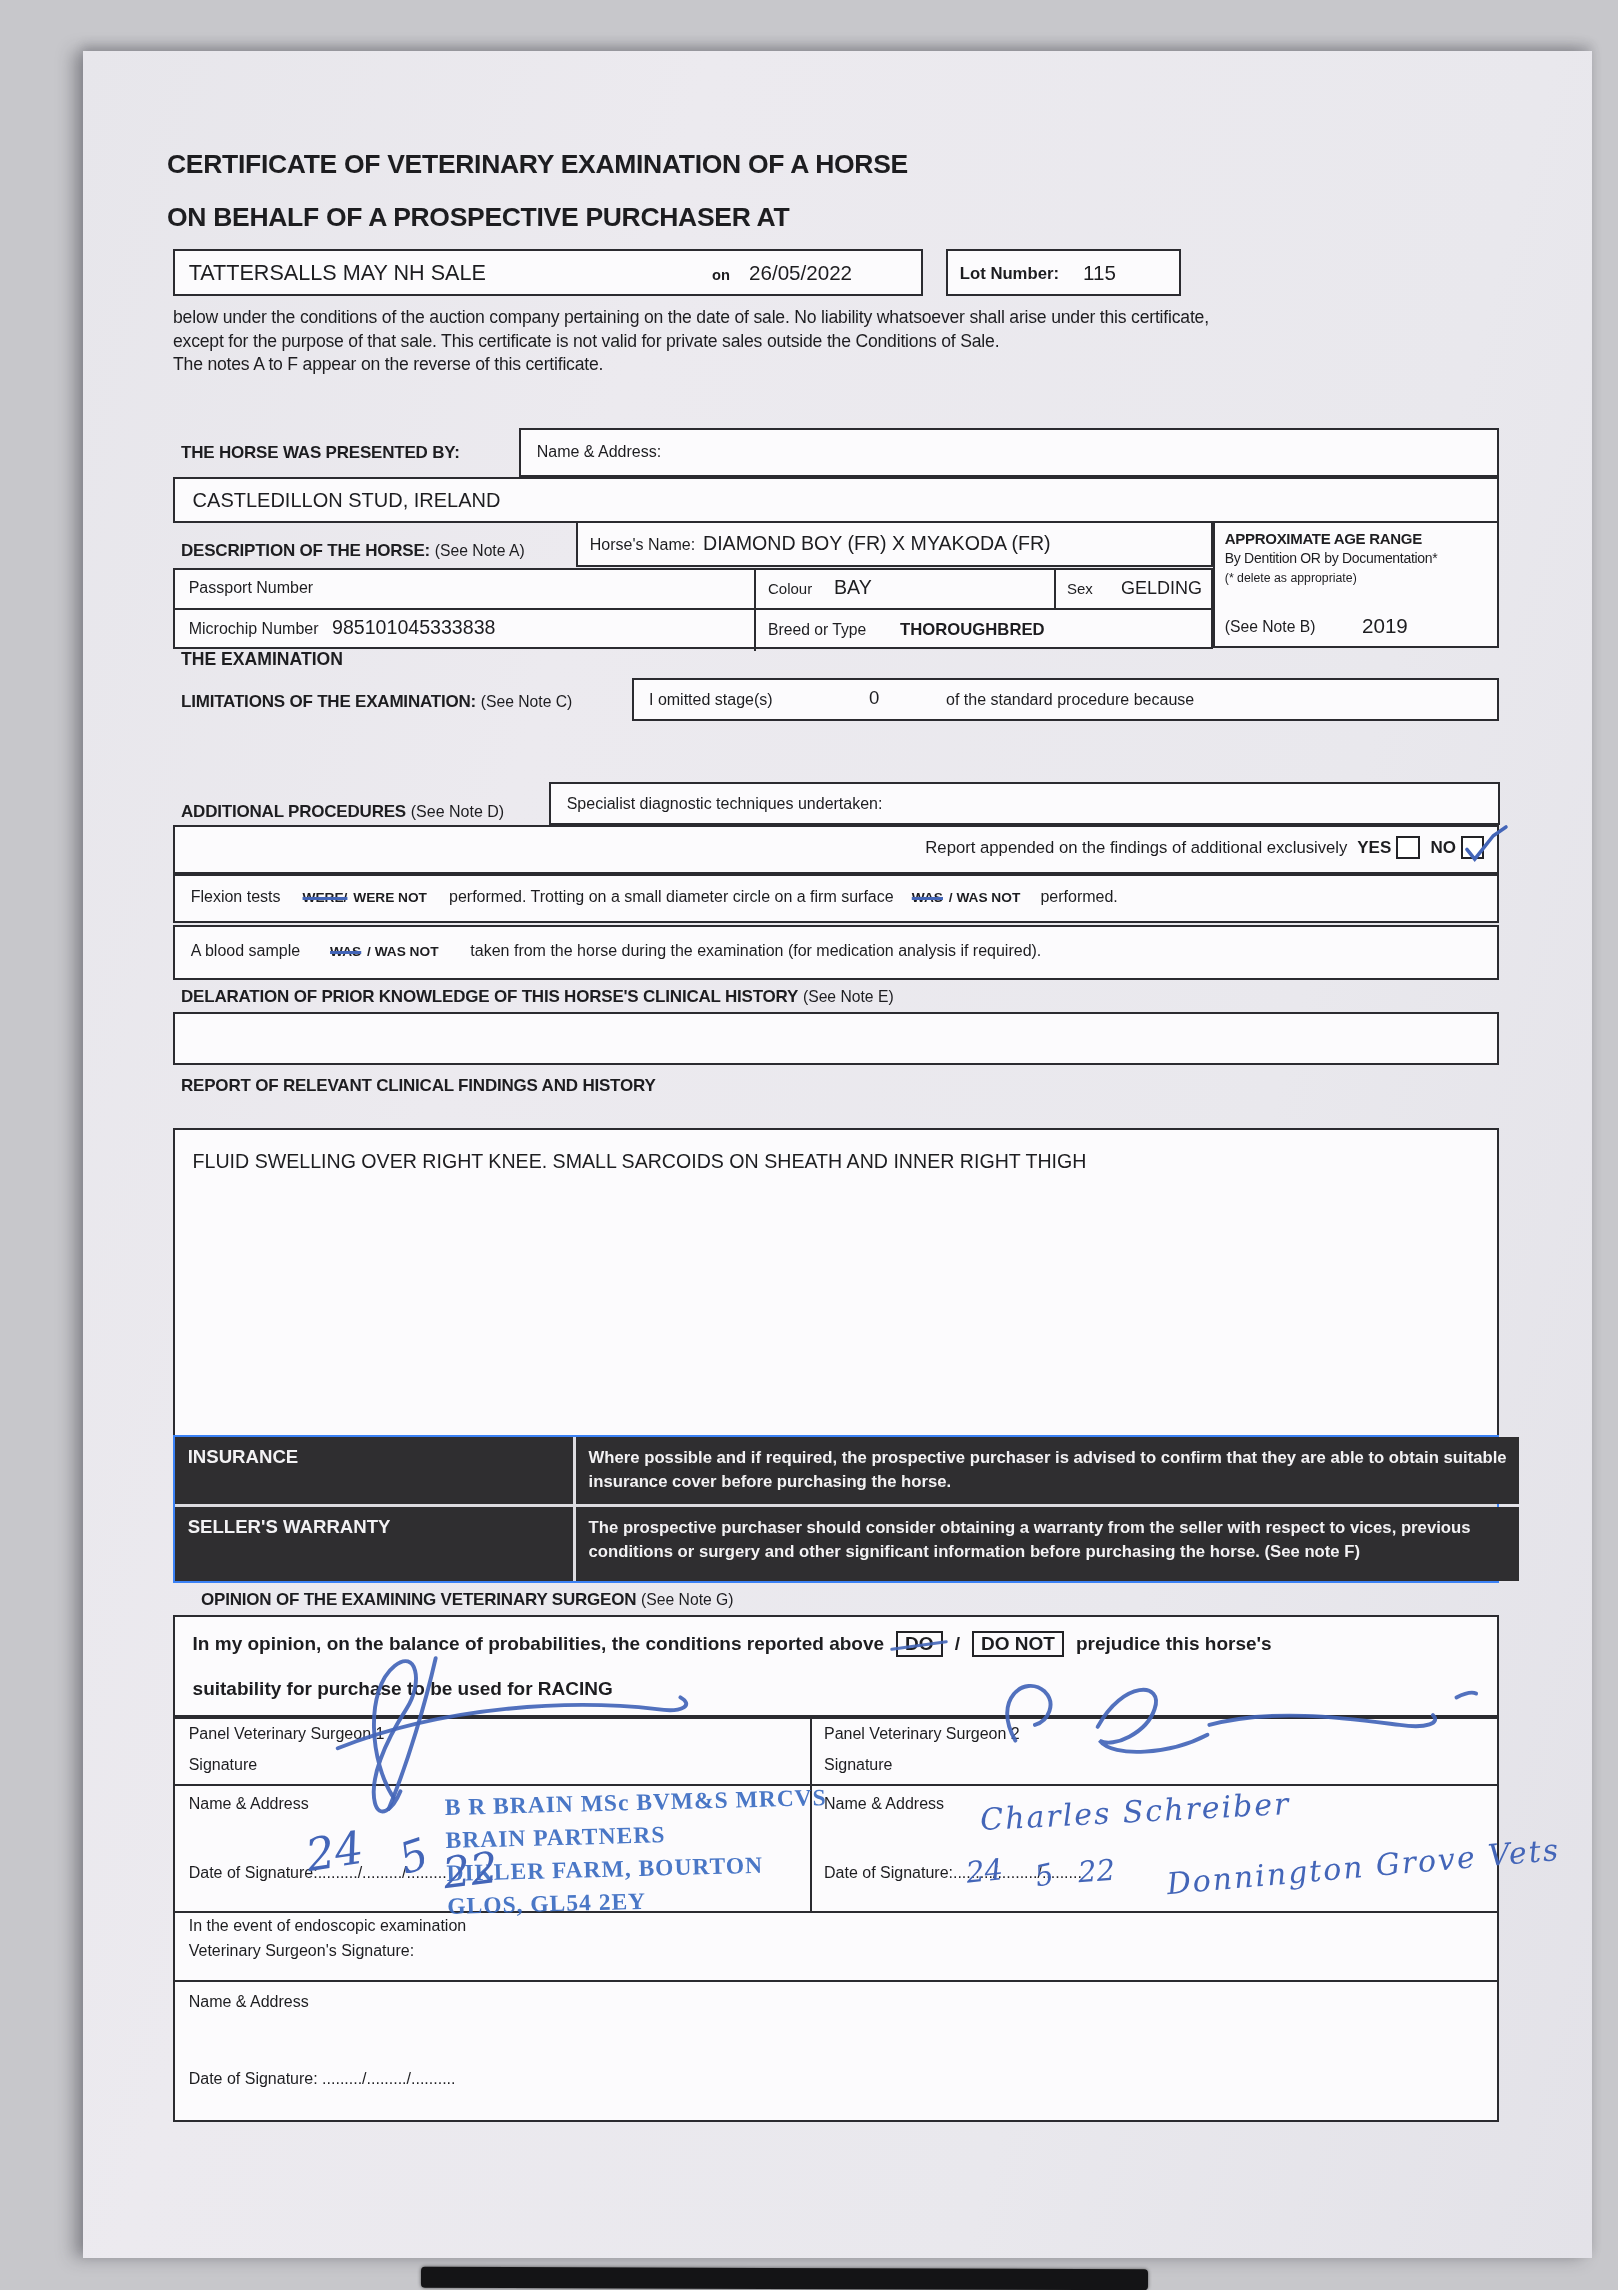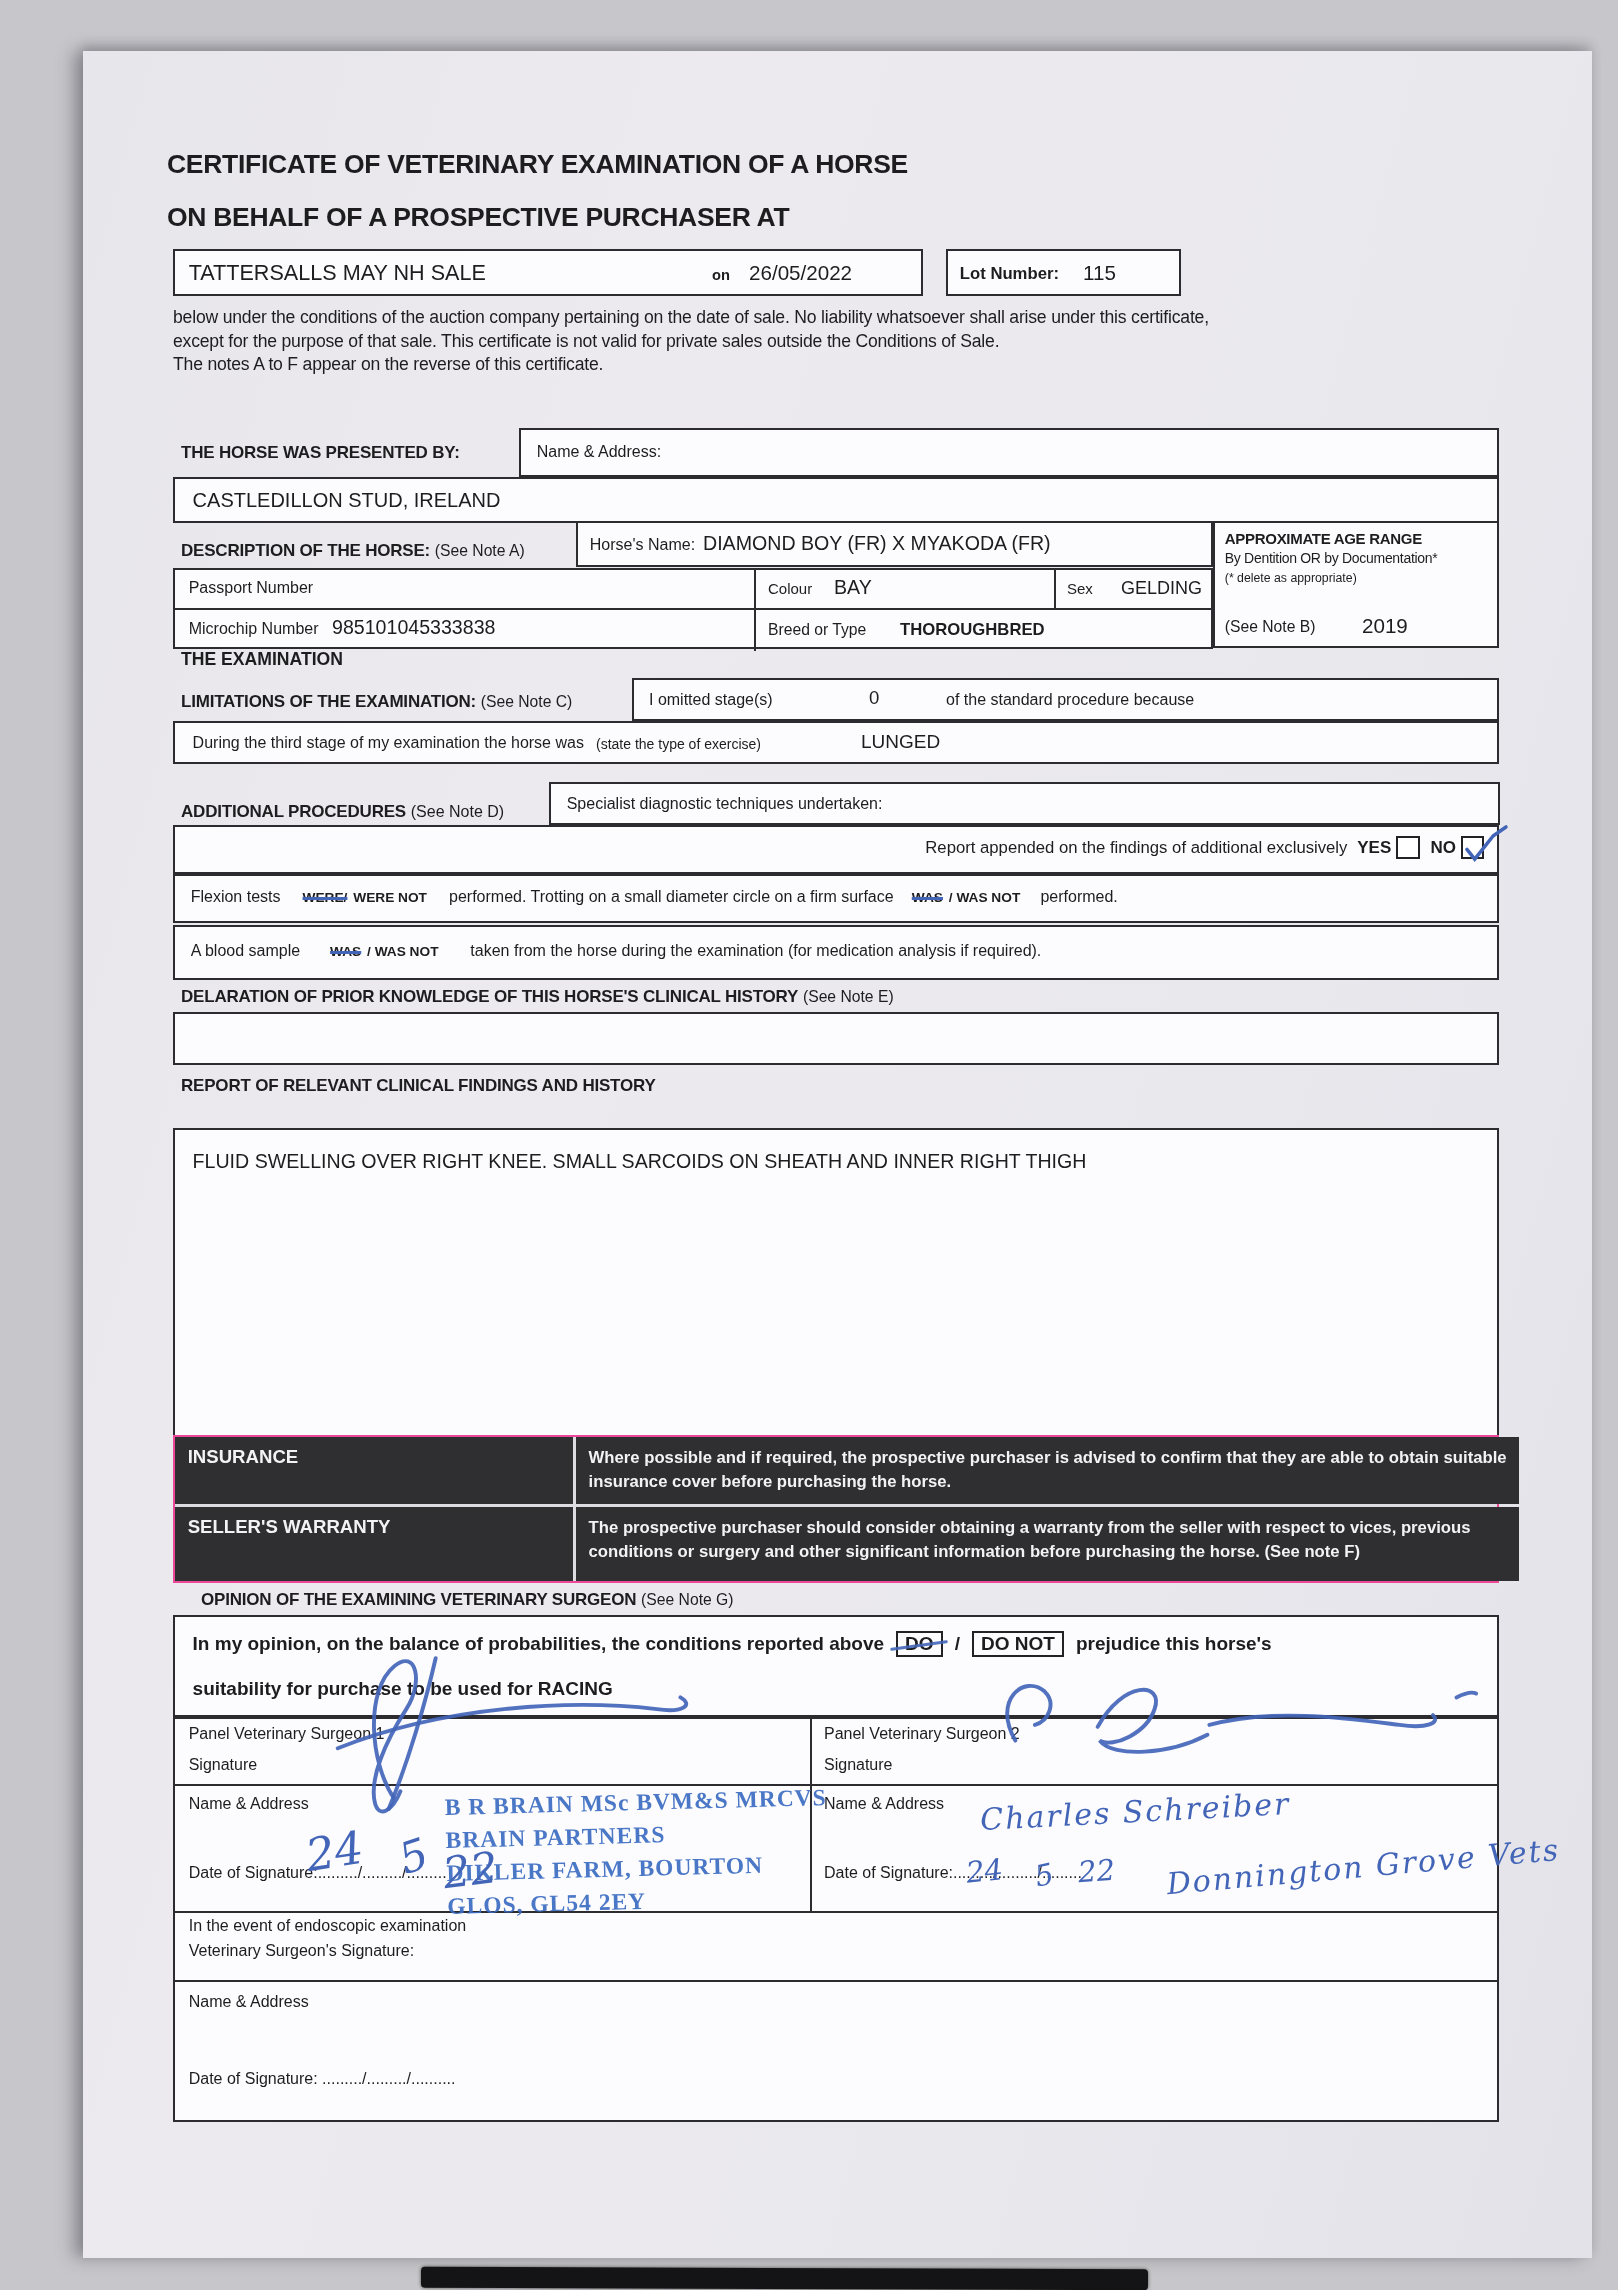--- a/index.html
+++ b/index.html
@@ -96,25 +96,20 @@
   <div class="abs b nw" style="left:181px;top:649px;font-size:17.6px;">THE EXAMINATION</div>
   <div class="abs nw" style="left:181px;top:692px;font-size:17px;">
     <span class="b lab">LIMITATIONS OF THE EXAMINATION:</span>
     <span style="font-size:15.7px;">(See Note C)</span>
   </div>
   <div class="box" style="left:632px;top:678px;width:867px;height:43px;">
     <span class="abs nw" style="left:15px;top:10.8px;font-size:16px;">I omitted stage(s)</span>
     <span class="abs nw" style="left:235px;top:6.9px;font-size:18.6px;">0</span>
     <span class="abs nw" style="left:312px;top:10.8px;font-size:16px;">of the standard procedure because</span>
   </div>
-  <div class="box" style="left:173px;top:721px;width:1326px;height:43px;">
-    <span class="abs nw" style="left:17.6px;top:10.8px;font-size:16px;">During the third stage of my examination the horse was</span>
-    <span class="abs nw" style="left:421px;top:12.7px;font-size:14px;">(state the type of exercise)</span>
-    <span class="abs nw" style="left:686px;top:7.8px;font-size:19px;">LUNGED</span>
-  </div>
 
   <div class="abs nw" style="left:181px;top:802px;font-size:17px;">
     <span class="b lab">ADDITIONAL PROCEDURES</span>
     <span style="font-size:16px;">(See Note D)</span>
   </div>
   <div class="box" style="left:549px;top:782px;width:951px;height:43px;">
     <span class="abs nw" style="left:15.7px;top:10.8px;font-size:16px;">Specialist diagnostic techniques undertaken:</span>
   </div>
   <div class="box" style="left:173px;top:825px;width:1326px;height:49px;">
     <div class="abs flexrow nw" style="right:7.8px;top:8.8px;font-size:16.7px;">
@@ -161,21 +156,21 @@
       <span class="cb"></span>
       <span class="b" style="margin-left:7.8px;font-size:17px;">NO</span>
       <span class="cb">
         <svg class="tick" viewBox="0 0 50 44">
           <path d="M7 26 L15 36 L34 12 L47 3"></path>
           </svg>
       </span>
     </div>
   </div>
 
-  <div class="abs" style="left:173px;top:1435px;width:1326px;border:2px solid #ec4899;background:#dddce0;
+  <div class="abs" style="left:173px;top:1435px;width:1326px;border:2px solid #3b82f6;background:#dddce0;
        display:grid;grid-template-columns:398px 1fr;grid-template-rows:67px 74px;gap:2.9px;box-sizing:border-box;">
     <div class="barcell b" style="font-size:18.6px;">INSURANCE</div>
     <div class="barcell b" style="font-size:16.7px;line-height:24.5px;">
       <div class="nw">Where possible and if required, the prospective purchaser is advised to confirm that they are able to obtain suitable</div>
       <div class="nw">insurance cover before purchasing the horse.</div>
     </div>
     <div class="barcell b" style="font-size:18.6px;">SELLER'S WARRANTY</div>
     <div class="barcell b" style="font-size:16.7px;line-height:24.5px;">
       <div class="nw">The prospective purchaser should consider obtaining a warranty from the seller with respect to vices, previous</div>
       <div class="nw">conditions or surgery and other significant information before purchasing the horse. (See note F)</div>

